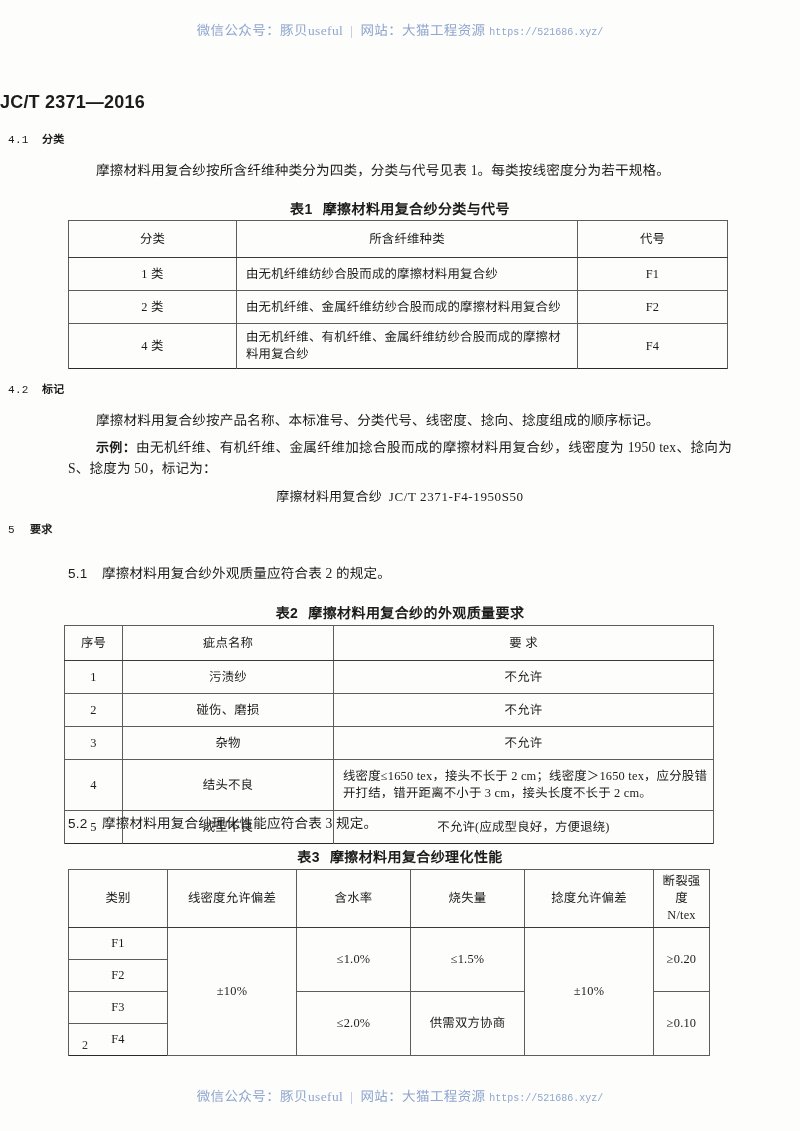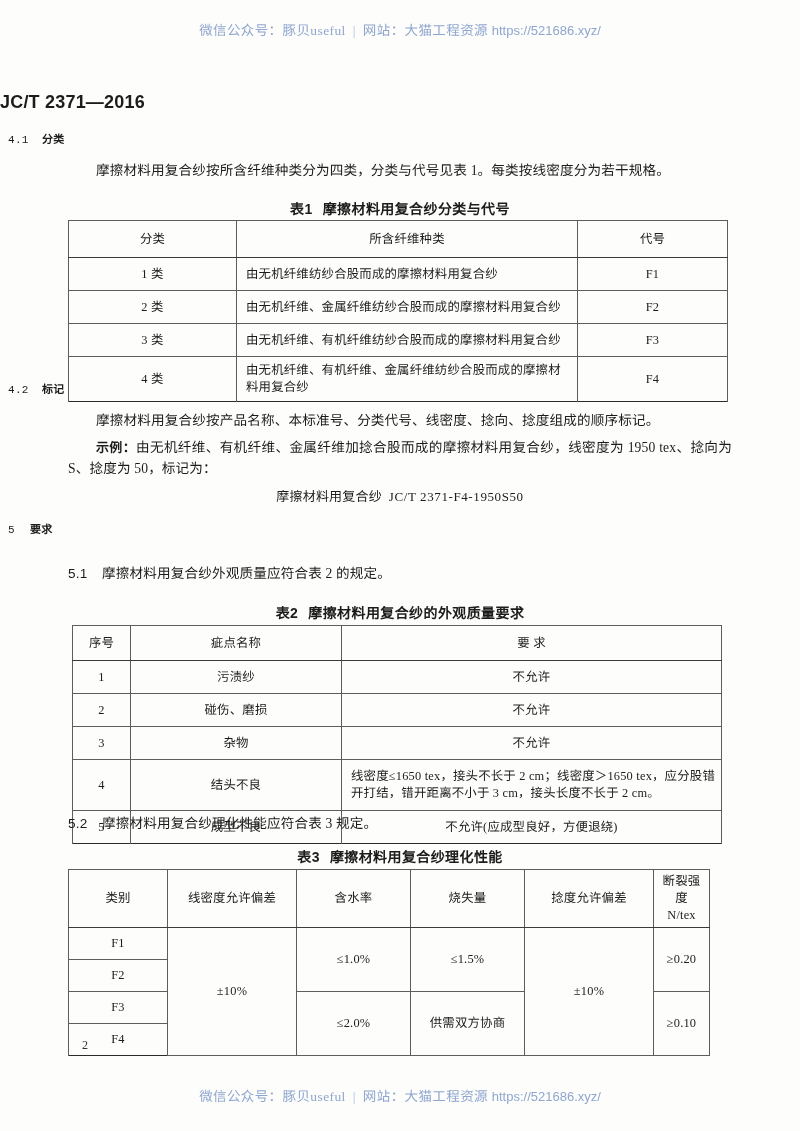--- a/index.html
+++ b/index.html
@@ -30,22 +30,22 @@
     text-align: center;
     color: #8fa6cf;
     font-size: 13.5px;
     letter-spacing: 0.4px;
     white-space: nowrap;
     font-family: "Liberation Serif", "DejaVu Serif", serif;
   }
   .watermark-top { top: 19px; }
   .watermark-bottom { top: 1085px; }
   .watermark .wm-mono {
-    font-family: Liberation Sans, sans-serif;
-    font-size: 13px;
+    font-family: Liberation Mono, monospace;
+    font-size: 10px;
     letter-spacing: 0px;
   }
   .watermark .wm-sep {
     display: inline-block;
     padding: 0 7px;
     color: #aabbdd;
   }
 
   .doc-code {
     position: absolute;
@@ -141,21 +141,21 @@
     border: 1.6px solid #2a2a2a;
   }
   table.doc-table tr.hdr td {
     border-bottom: 1.4px solid #3a3a3a;
   }
   table.doc-table tr:last-child td {
     border-bottom: none;
   }
 
   .t1 { left: 68px; width: 660px; }
-  .t2 { left: 72px; width: 650px; }
+  .t2 { left: 64px; width: 650px; }
   .t3 { left: 68px; width: 642px; }
 
   .page-number {
     position: absolute;
     left: 82px;
     top: 1038px;
     font-size: 12px;
     color: #333;
   }
 </style>
@@ -188,25 +188,20 @@
     </tr>
     <tr>
       <td style="height:26px;">1 类</td>
       <td class="left">由无机纤维纺纱合股而成的摩擦材料用复合纱</td>
       <td>F1</td>
     </tr>
     <tr>
       <td style="height:26px;">2 类</td>
       <td class="left">由无机纤维、金属纤维纺纱合股而成的摩擦材料用复合纱</td>
       <td>F2</td>
-    </tr>
-    <tr>
-      <td style="height:26px;">3 类</td>
-      <td class="left">由无机纤维、有机纤维纺纱合股而成的摩擦材料用复合纱</td>
-      <td>F3</td>
     </tr>
     <tr>
       <td style="height:38px;">4 类</td>
       <td class="left">由无机纤维、有机纤维、金属纤维纺纱合股而成的摩擦材料用复合纱</td>
       <td>F4</td>
     </tr>
   </tbody>
     </table>
 
   <div class="clause-head" style="top:380px;">

